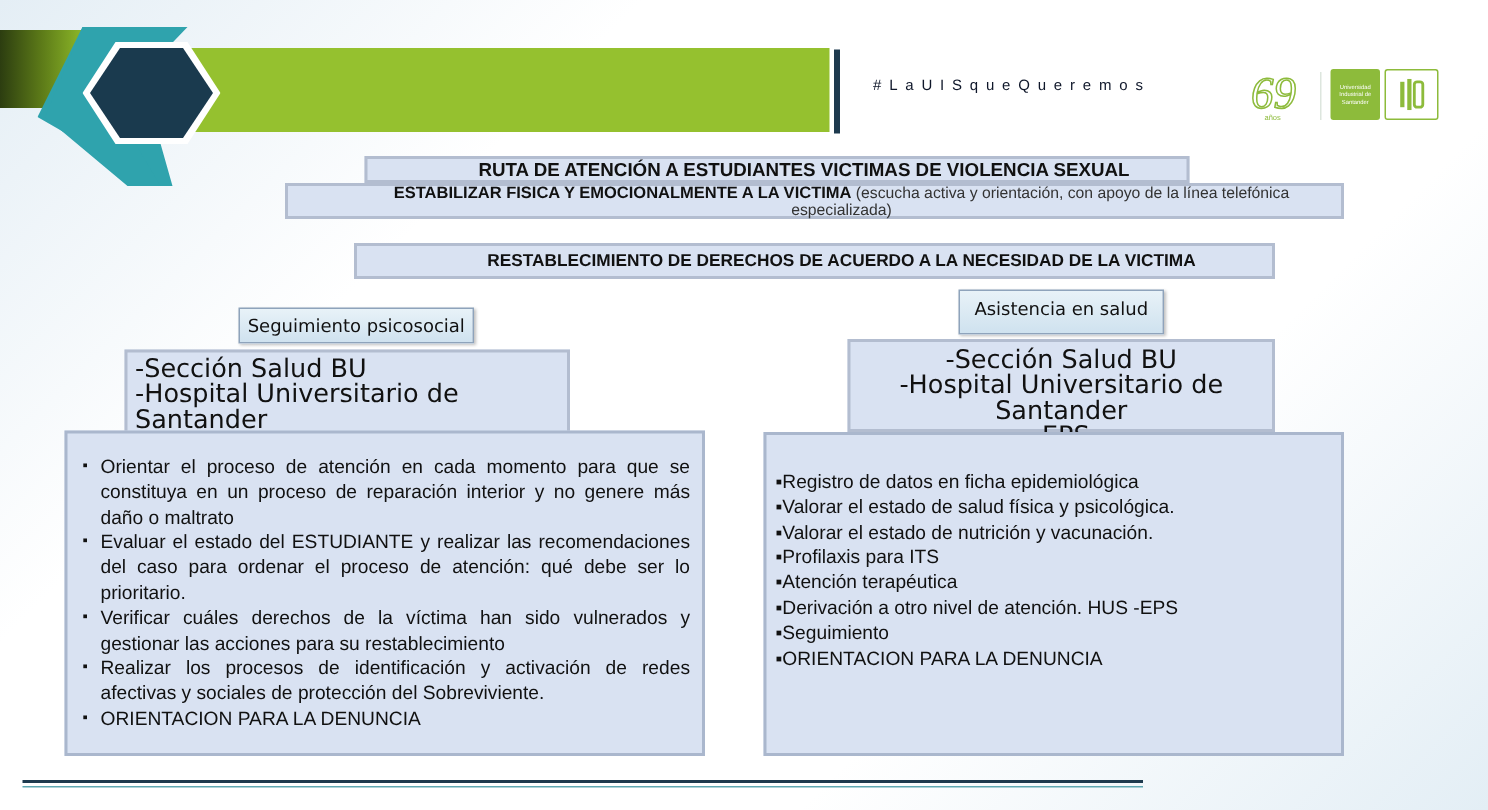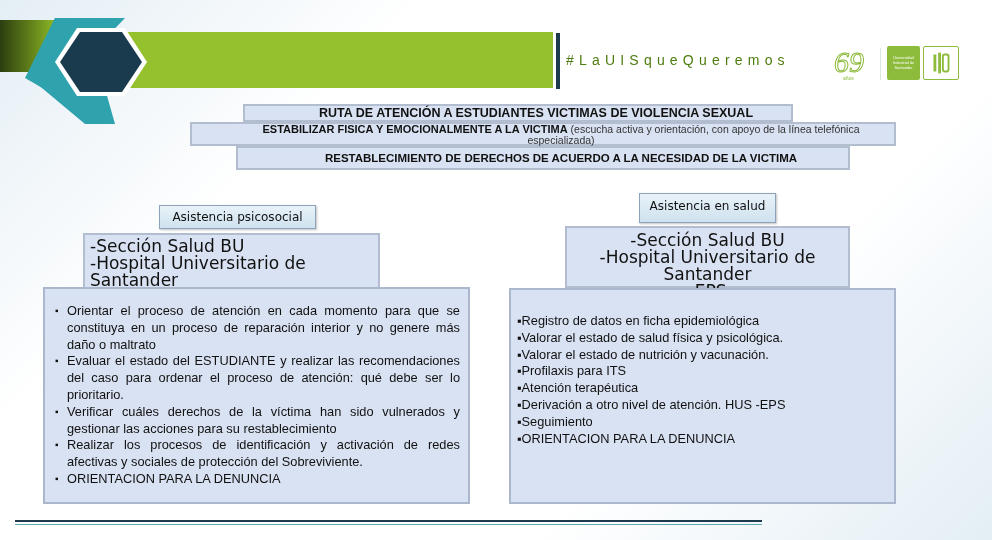--- a/index.html
+++ b/index.html
@@ -25,22 +25,22 @@
     left: 25px; top: 18px; width: 110px; height: 106px;
   }
   .hexagon {
     left: 55px; top: 28px; width: 92px; height: 68px;
   }
   .sep-line {
     left: 556px; top: 33px; width: 4px; height: 56px;
     background: #1e3a4e;
   }
   .hashtag {
-    left: 566px; top: 52px;
-    font-size: 14px; letter-spacing: 5.2px; color: #4d7c0f;
+    left: 582px; top: 52px;
+    font-size: 10px; letter-spacing: 5.2px; color: #0f172a;
   }
   .logo-69 {
     left: 832px; top: 46px; width: 42px; height: 36px;
   }
   .logo-divider {
     left: 880px; top: 48px; width: 1px; height: 32px; background: #dde6de;
   }
   .logo-green {
     left: 887px; top: 46px; width: 33px; height: 34px;
     background: #8dbb3b; border-radius: 2px;
@@ -64,21 +64,21 @@
     left: 243px; top: 104px; width: 550px; height: 18px;
     font-weight: bold; font-size: 12.5px; line-height: 15px;
   }
   .stab-box {
     left: 190px; top: 122px; width: 706px; height: 24px;
     font-size: 11px; line-height: 10.5px;
   }
   .stab-box b { font-weight: bold; }
   .stab-box .note { font-weight: normal; font-size: 10.5px; color: #333; }
   .rest-box {
-    left: 236px; top: 146px; width: 614px; height: 24px;
+    left: 236px; top: 162px; width: 614px; height: 24px;
     font-weight: bold; font-size: 11.5px; line-height: 21px;
   }
 
   
   .tab-box {
     background: linear-gradient(180deg, #e8f2f8 0%, #cfe2ef 100%);
     border: 1.5px solid #8ea3bb;
     box-shadow: 1px 1px 2px rgba(0,0,0,0.25);
     font-family: "DejaVu Sans", sans-serif;
     font-size: 12px; text-align: center;
@@ -158,21 +158,21 @@
 <div class="abs hbox stab-box">
   <b>ESTABILIZAR FISICA Y EMOCIONALMENTE A LA VICTIMA</b><span class="note"> (escucha activa y orientación, con apoyo de la línea telefónica especializada)</span>
 </div>
 <div class="abs hbox rest-box">RESTABLECIMIENTO DE DERECHOS DE ACUERDO A LA NECESIDAD DE LA VICTIMA</div>
 
 <div class="abs ent-box ent-left">
   <div>-Sección Salud BU</div>
   <div>-Hospital Universitario de Santander</div>
   <div>-EPS</div>
 </div>
-<div class="abs tab-box tab-psico">Asistencia psicosocial</div>
+<div class="abs tab-box tab-psico">Seguimiento psicosocial</div>
 
 <div class="abs content-box content-left">
   <ul class="left-list">
     <li><span class="bullet">▪</span><span>Orientar el proceso de atención en cada momento para que se constituya en un proceso de reparación interior y no genere más daño o maltrato</span></li>
     <li><span class="bullet">▪</span><span>Evaluar el estado del ESTUDIANTE y realizar las recomendaciones del caso para ordenar el proceso de atención: qué debe ser lo prioritario.</span></li>
     <li><span class="bullet">▪</span><span>Verificar cuáles derechos de la víctima han sido vulnerados y gestionar las acciones para su restablecimiento</span></li>
     <li><span class="bullet">▪</span><span>Realizar los procesos de identificación y activación de redes afectivas y sociales de protección del Sobreviviente.</span></li>
     <li><span class="bullet">▪</span><span>ORIENTACION PARA LA DENUNCIA</span></li>
   </ul>
 </div>

